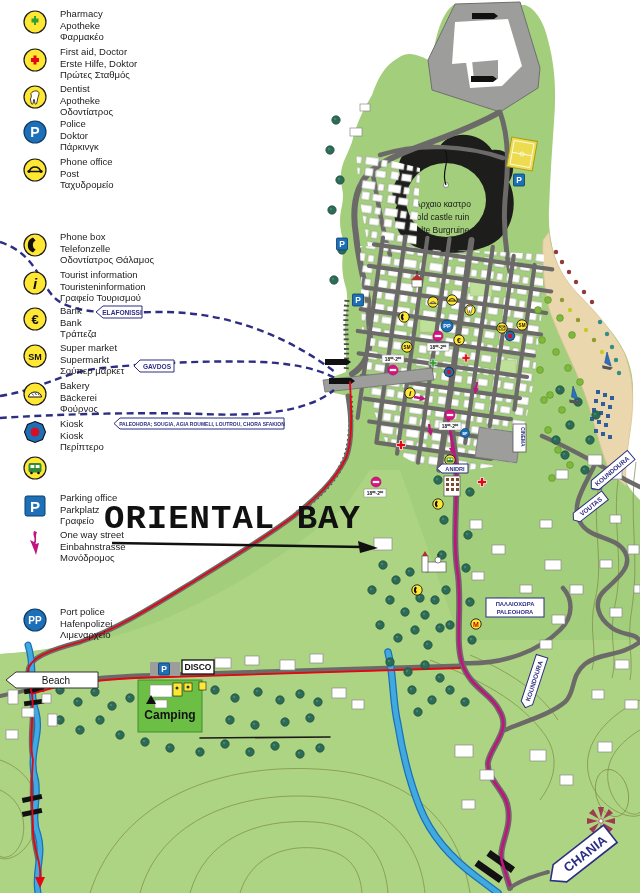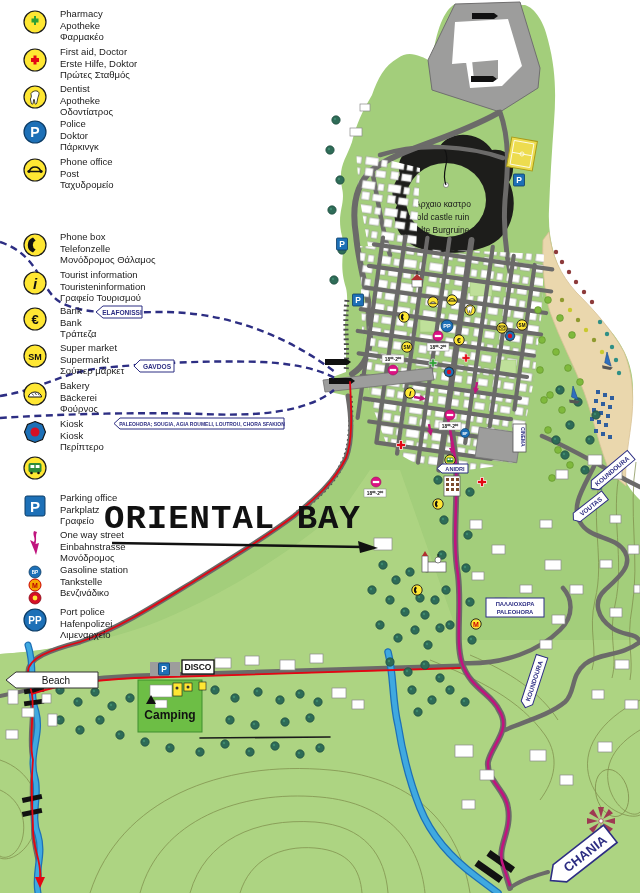--- a/index.html
+++ b/index.html
@@ -693,21 +693,21 @@
 
 
   <div class="lrow" style="top:231px">
     <svg class="licon" viewBox="0 0 26 26">
           <circle cx="13" cy="13" r="11" fill="#FFE733" stroke="#1a1a1a" stroke-width="1.2"></circle>
           <path d="M11,5.5 a8,8 0 0 0 0,15 l2.6,-3 a5,5 0 0 1 0,-9 z" fill="#111"></path>
         </svg>
     <div class="ltxt">
           <div>Phone box</div>
           <div>Telefonzelle</div>
-          <div>Μονόδρομος Θάλαμος</div>
+          <div>Οδοντίατρος Θάλαμος</div>
         </div>
   </div>
 
   <div class="lrow" style="top:269px">
     <svg class="licon" viewBox="0 0 26 26">
           <circle cx="13" cy="13" r="11" fill="#FFE733" stroke="#1a1a1a" stroke-width="1.2"></circle>
           <text x="13" y="18.5" font-size="15" font-weight="bold" font-style="italic" fill="#111" text-anchor="middle">i</text>
         </svg>
     <div class="ltxt">
           <div>Tourist information</div>
@@ -792,35 +792,20 @@
     <svg class="licon" viewBox="0 0 26 26">
           <path d="M12,1 C10,5 14,8 12,12 L8,10 C10,15 12,19 14,25 L17,13 L13.5,14 C15,9 13,6 15,2 Z" fill="#C0147E"></path>
         </svg>
     <div class="ltxt">
           <div>One way street</div>
           <div>Einbahnstrasse</div>
           <div>Μονόδρομος</div>
         </div>
   </div>
 
-  <div class="lrow" style="top:564px">
-    <svg class="licon" viewBox="0 0 26 40" style="height:40px">
-      <circle cx="13" cy="7" r="6" fill="#1D70B7" stroke="#0C3C66" stroke-width="0.8"></circle>
-          <text x="13" y="9" font-size="4.6" font-weight="bold" fill="#fff" text-anchor="middle">BP</text>
-      <circle cx="13" cy="20" r="6" fill="#F7A600" stroke="#C00" stroke-width="1"></circle>
-          <text x="13" y="22.6" font-size="7" font-weight="bold" fill="#B00" text-anchor="middle">M</text>
-      <circle cx="13" cy="33" r="6" fill="#D50F25" stroke="#8a0a18" stroke-width="0.8"></circle>
-          <circle cx="13" cy="33" r="2.4" fill="#FFE733"></circle>
-    </svg>
-    <div class="ltxt">
-          <div>Gasoline station</div>
-          <div>Tankstelle</div>
-          <div>Βενζινάδικο</div>
-        </div>
-  </div>
 
   <div class="lrow" style="top:606px">
     <svg class="licon" viewBox="0 0 26 26">
           <circle cx="13" cy="13" r="11" fill="#1D70B7" stroke="#0C3C66" stroke-width="1.2"></circle>
           <text x="13" y="17" font-size="10" font-weight="bold" fill="#fff" text-anchor="middle">PP</text>
         </svg>
     <div class="ltxt">
           <div>Port police</div>
           <div>Hafenpolizei</div>
           <div>Λιμεναρχείο</div>

